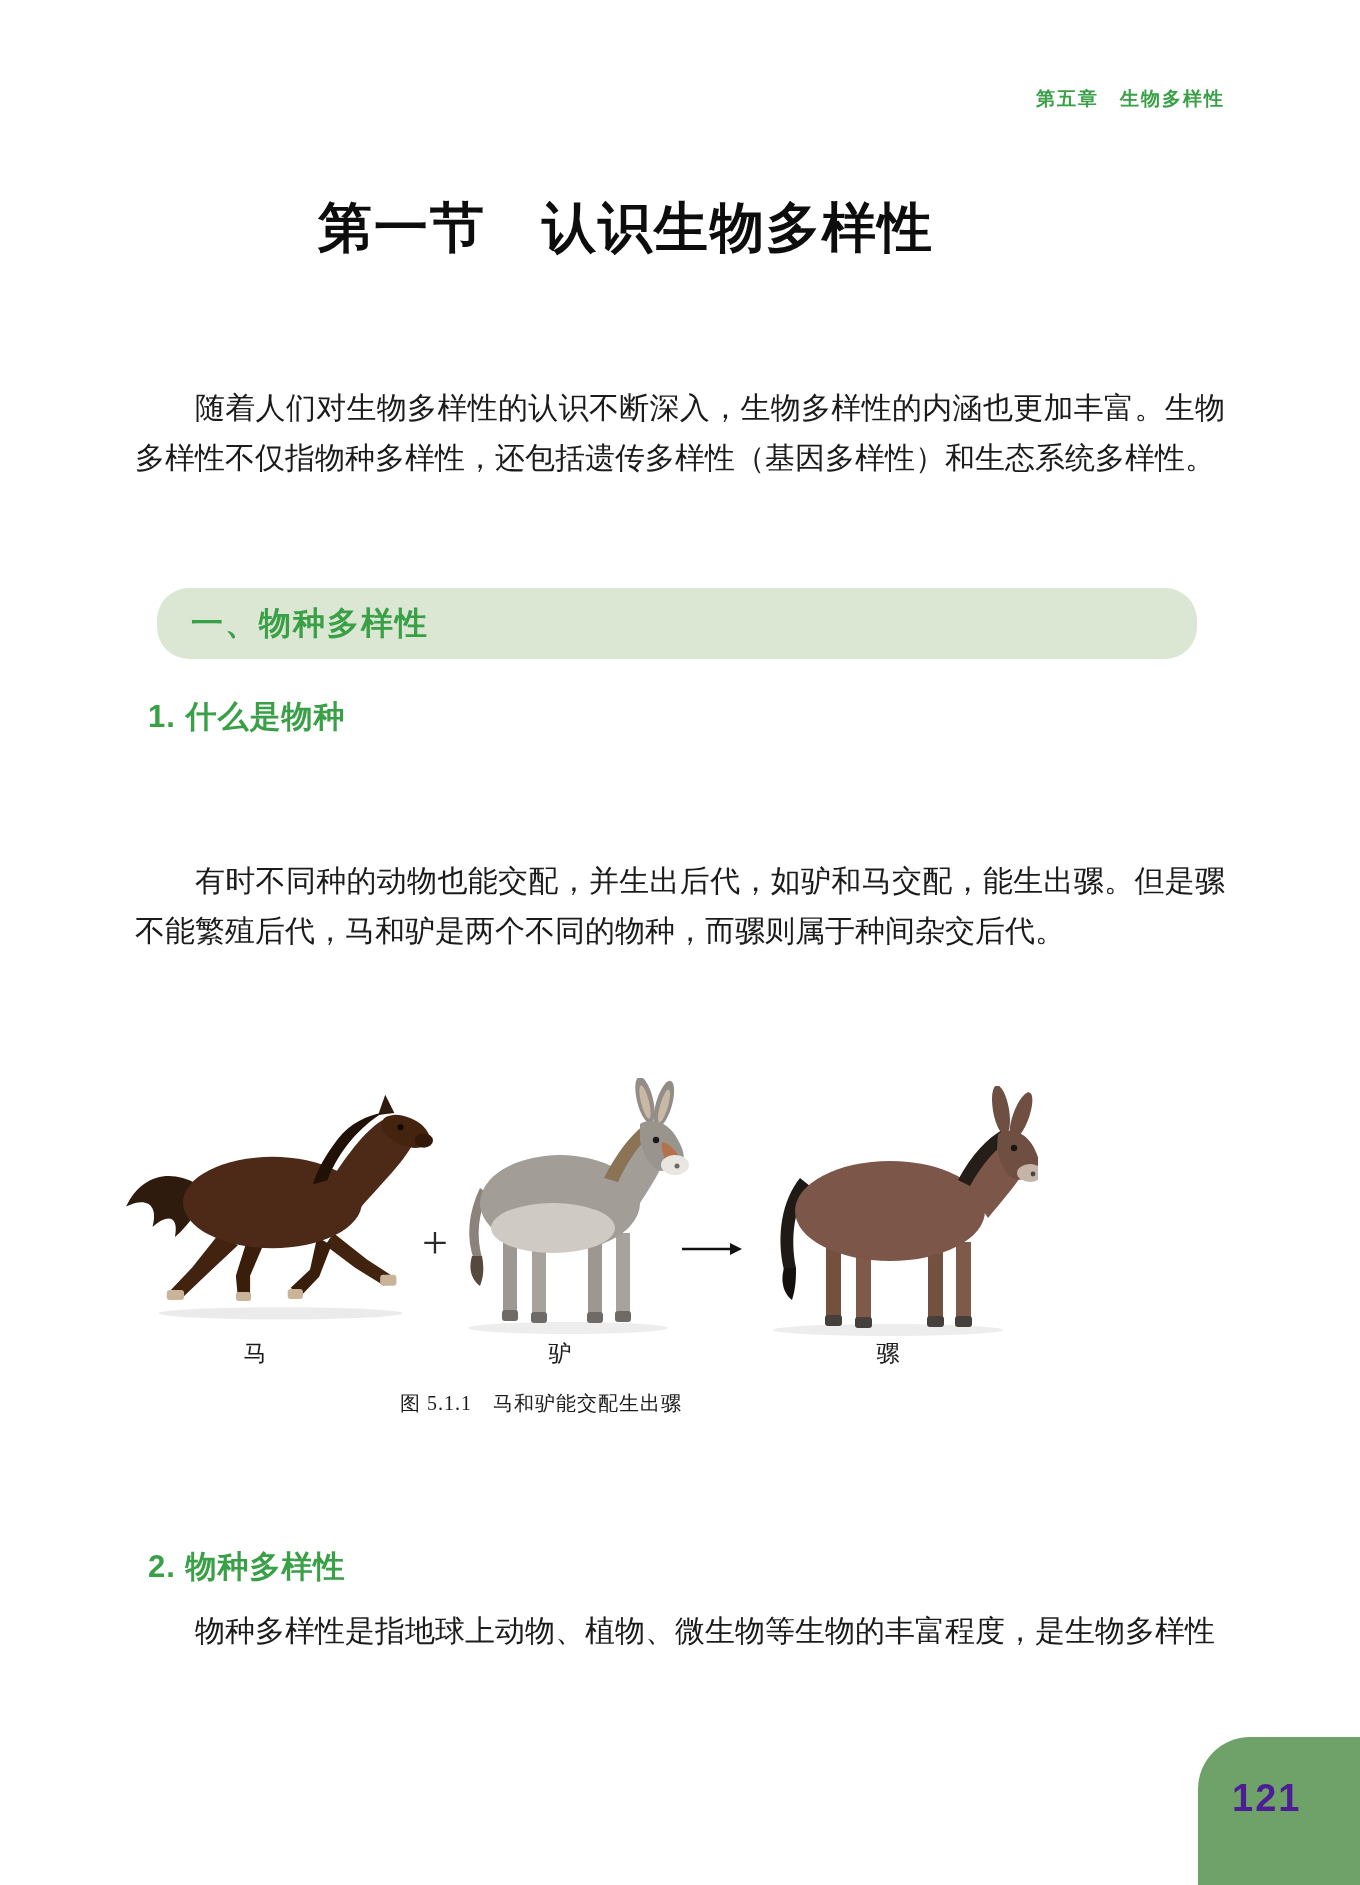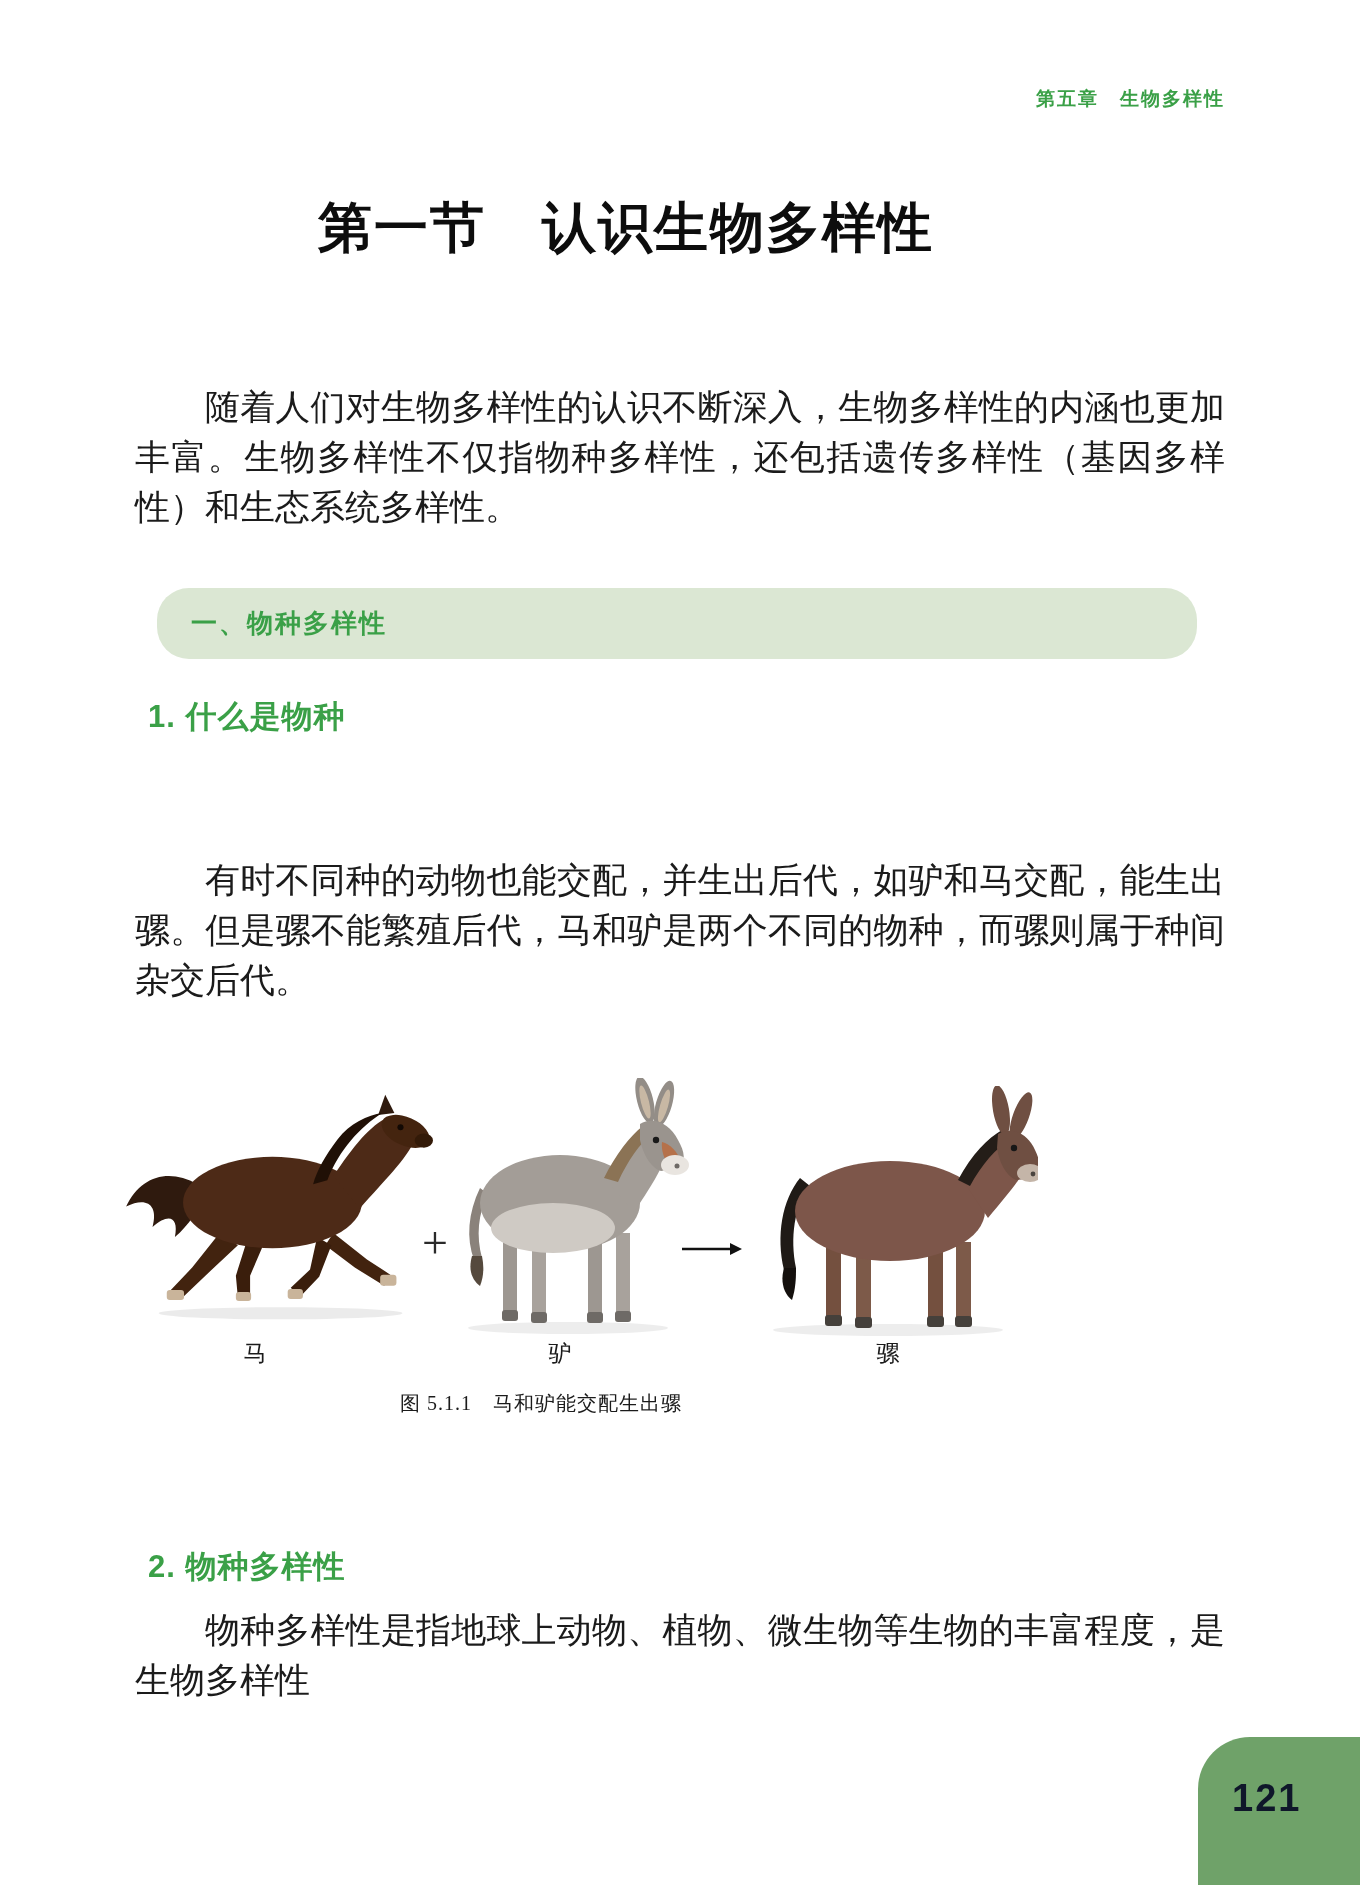--- a/index.html
+++ b/index.html
@@ -18,33 +18,33 @@
     white-space:pre;
   }
   .section-title{
     position:absolute;top:192px;left:318px;margin:0;
     font-family:"Liberation Sans","DejaVu Sans",sans-serif;
     font-weight:bold;font-size:54px;letter-spacing:2px;
     color:#0d0d0d;white-space:pre;
   }
   .body-par{
     position:absolute;left:135px;width:1090px;
-    font-size:35px;line-height:50px;
+    font-size:30px;line-height:50px;
     text-align:justify;text-indent:2em;
     color:#1b1b1b;margin:0;
   }
   .topic-banner{
     position:absolute;left:157px;top:588px;
     width:1040px;height:71px;border-radius:32px;
     background:var(--banner-bg,#dbe7d3);
     display:flex;align-items:center;
   }
   .topic-banner span{
     font-family:"Liberation Sans","DejaVu Sans",sans-serif;
-    font-weight:bold;font-size:26px;letter-spacing:2px;
+    font-weight:bold;font-size:32px;letter-spacing:2px;
     color:var(--accent-green,#3aa047);
     padding-left:34px;white-space:pre;
   }
   .sub-heading{
     position:absolute;left:148px;margin:0;
     font-family:"Liberation Sans","DejaVu Sans",sans-serif;
     font-weight:bold;font-size:31px;letter-spacing:1px;
     color:var(--accent-green,#3aa047);white-space:pre;
   }
   #h-sub1{top:696px;}
@@ -76,21 +76,21 @@
   .page-badge{
     position:absolute;right:0;bottom:0;
     width:162px;height:148px;
     background:var(--badge-green,#6fa269);
     border-top-left-radius:52px;
   }
   .page-badge span{
     display:block;padding:40px 0 0 34px;
     font-family:"Liberation Sans","DejaVu Sans",sans-serif;
     font-weight:bold;font-size:38px;letter-spacing:2px;
-    color:#0f172a;
+    color:#4c1d95;
   }
 </style>
 </head>
 <body>
 
 <div class="page">
 
   <div class="chapter-header">第五章　生物多样性</div>
 
   <h1 class="section-title">第一节　认识生物多样性</h1>

